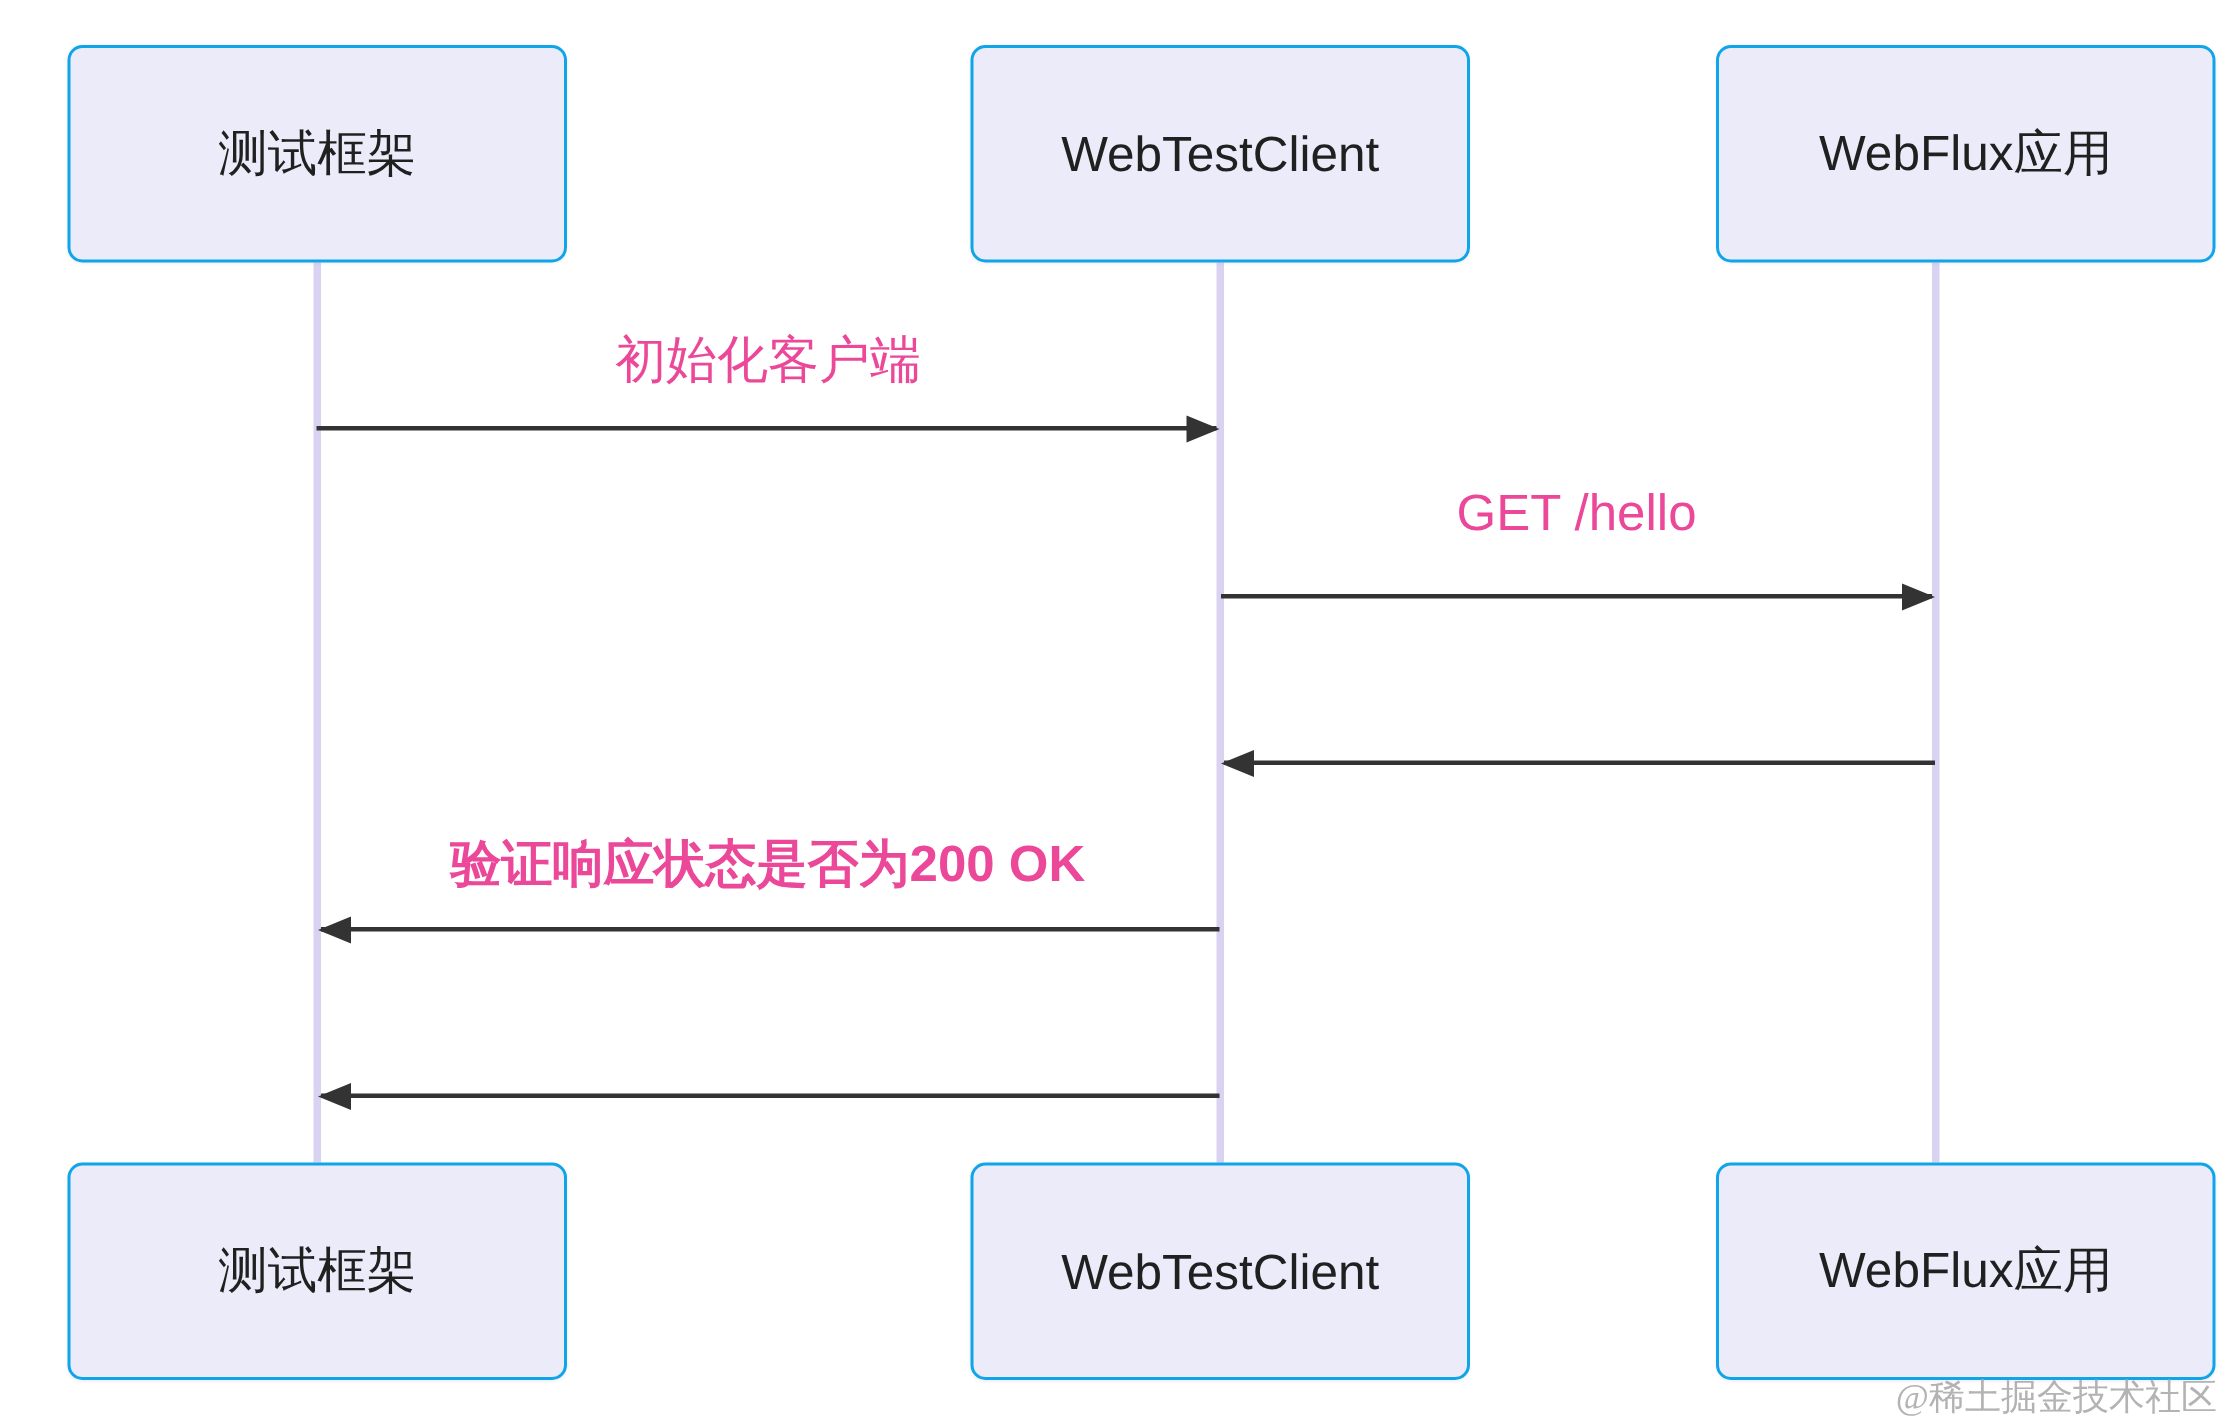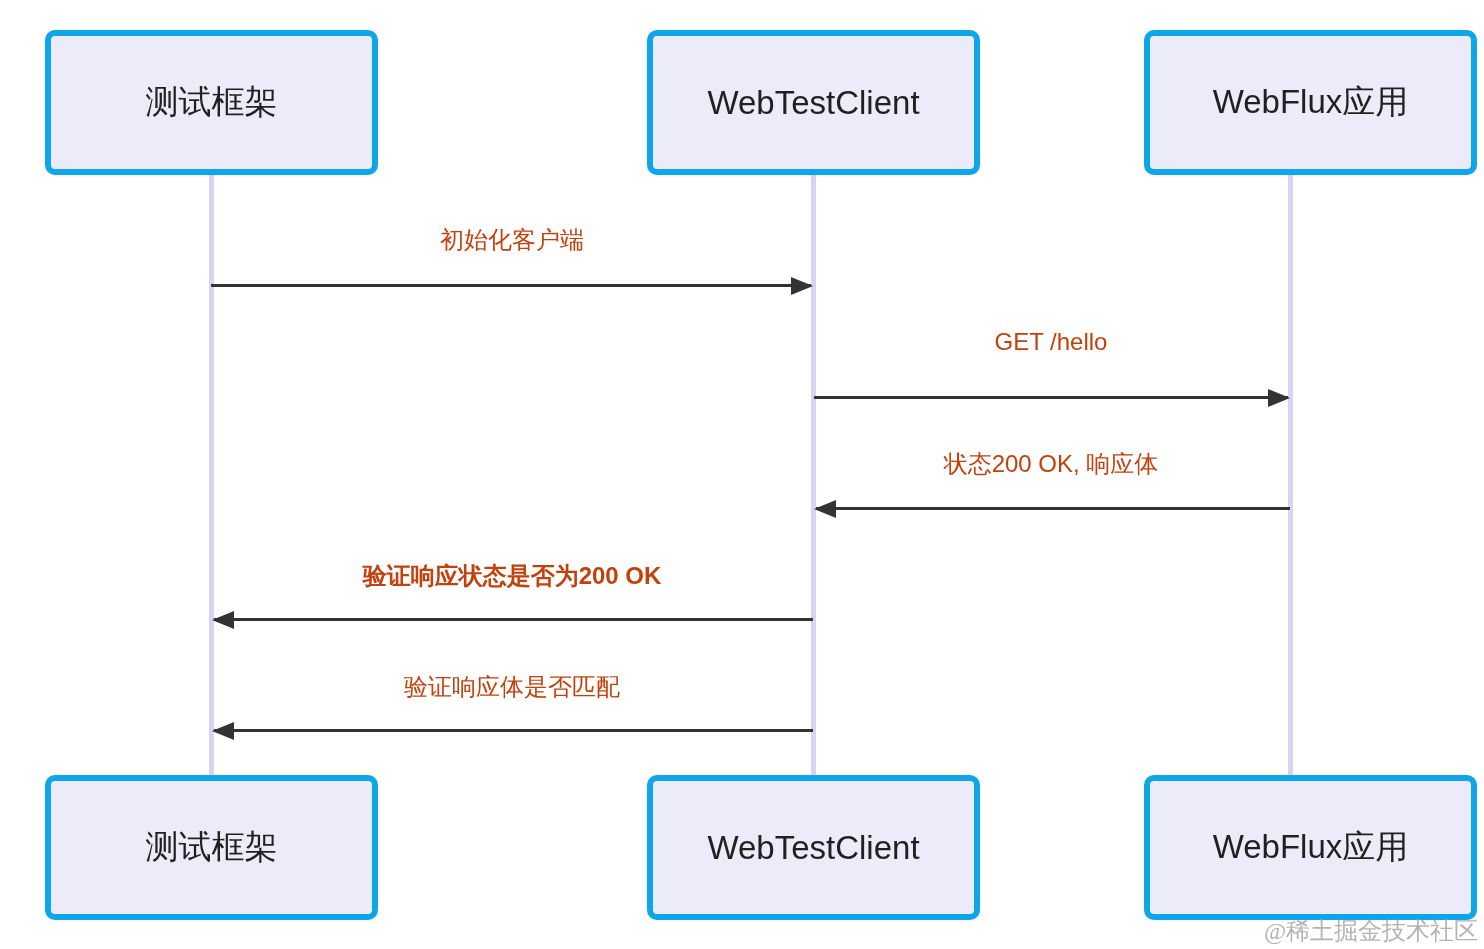--- a/index.html
+++ b/index.html
@@ -13,21 +13,21 @@
     height: 949px;
     background: #ffffff;
     overflow: hidden;
   }
   
   .actor-box {
     position: absolute;
     width: 333px;
     height: 145px;
     background: #ecebf9;
-    border: 6px solid #0ea5e9;
+    border: 2px solid #0ea5e9;
     border-radius: 10px;
     box-sizing: border-box;
     display: flex;
     align-items: center;
     justify-content: center;
     font-size: 33px;
     color: #1f2020;
     box-shadow: 0 1px 2px rgba(120,110,180,0.10);
   }
   .row-top    { top: 30px; }
@@ -68,23 +68,23 @@
     border-left: 22px solid #333333;
   }
   .arrowhead.dir-left {
     left: -2px;
     border-right: 22px solid #333333;
   }
   .msg-label {
     position: absolute;
     transform: translateX(-50%);
     white-space: nowrap;
-    font-size: 24px;
+    font-size: 34px;
     line-height: 36px;
-    color: #c2410c;
+    color: #ec4899;
     text-align: center;
   }
   
   .m1-line { top: 284px; left: 211px; width: 600px; }
   .m1-label { top: 222px; left: 512px; }
   .m2-line { top: 396px; left: 814px; width: 474px; }
   .m2-label { top: 324px; left: 1051px; }
   .m3-line { top: 507px; left: 816px; width: 474px; }
   .m3-label { top: 446px; left: 1051px; }
   .m4-line { top: 618px; left: 214px; width: 599px; }
@@ -118,31 +118,29 @@
   <div class="msg-label m1-label">初始化客户端</div>
   <div class="msg-line m1-line">
     <span class="arrowhead dir-right"></span>
   </div>
 
   <div class="msg-label m2-label">GET /hello</div>
   <div class="msg-line m2-line">
     <span class="arrowhead dir-right"></span>
   </div>
 
-  <div class="msg-label m3-label">状态200 OK, 响应体</div>
   <div class="msg-line m3-line">
     <span class="arrowhead dir-left"></span>
   </div>
 
   <div class="msg-label m4-label">验证响应状态是否为200 OK</div>
   <div class="msg-line m4-line">
     <span class="arrowhead dir-left"></span>
   </div>
 
-  <div class="msg-label m5-label">验证响应体是否匹配</div>
   <div class="msg-line m5-line">
     <span class="arrowhead dir-left"></span>
   </div>
 
   <div class="actor-box row-bottom col-left">测试框架</div>
   <div class="actor-box row-bottom col-mid">WebTestClient</div>
   <div class="actor-box row-bottom col-right">WebFlux应用</div>
 
   <div class="watermark">@稀土掘金技术社区</div>
 

